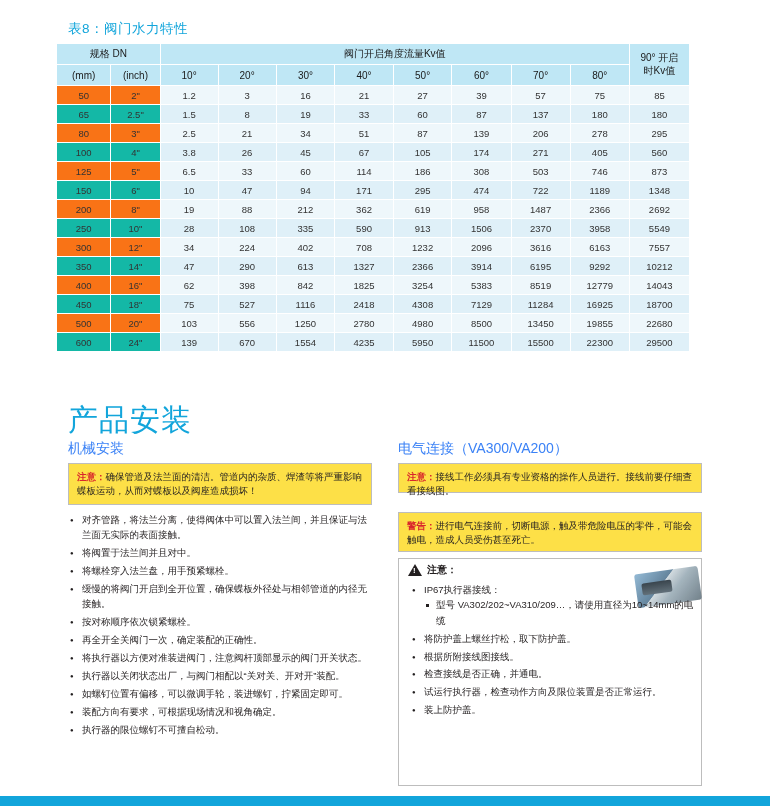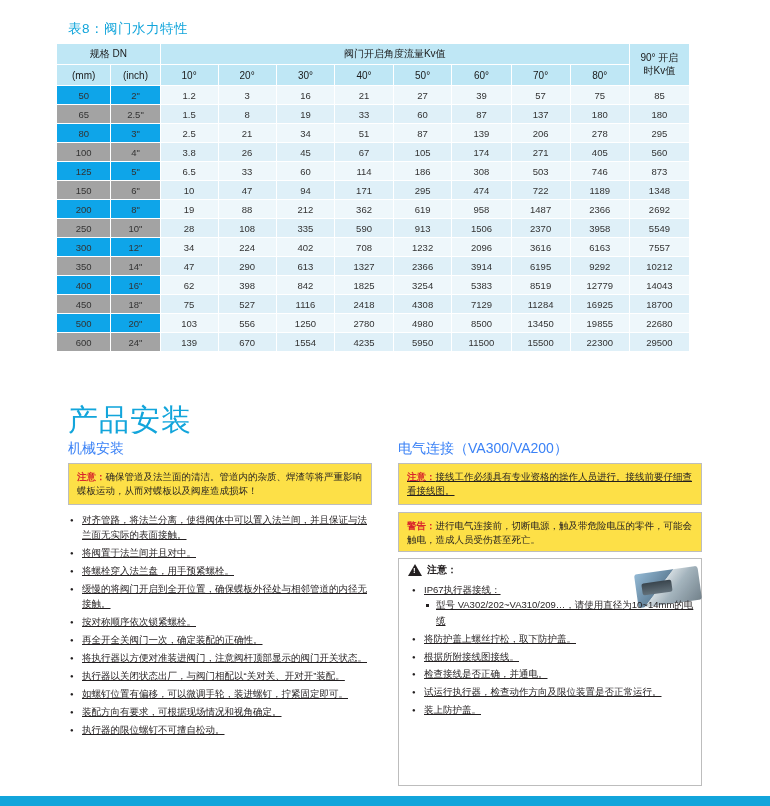--- a/index.html
+++ b/index.html
@@ -57,24 +57,24 @@
     height: 42px;
     line-height: 1.25;
   }
   table.kv tbody td {
     background: #eef7fb;
   }
   table.kv tbody tr.alt td {
     background: #dff0f8;
   }
   table.kv tbody td.dn, table.kv tbody td.inch {
-    background: #0ea5e9;
+    background: #f97316;
   }
   table.kv tbody tr.alt td.dn, table.kv tbody tr.alt td.inch {
-    background: #a3a3a3;
+    background: #14b8a6;
   }
   .col-dn { width: 58px; }
   .col-inch { width: 52px; }
   .col-ang { width: 63px; }
   .col-last { width: 64px; }
 
   
   .sec-title {
     position: absolute;
     left: 68px; top: 400px;
@@ -94,41 +94,40 @@
   .note-box {
     position: absolute;
     border: 1px solid #bdbdbd;
     background: #fde047;
     font-size: 9.5px;
     line-height: 1.5;
     color: #231f20;
     padding: 6px 8px;
   }
   #note-left { left: 68px; top: 463px; width: 304px; height: 42px; }
-  #note-right { left: 398px; top: 463px; width: 304px; height: 42px; text-decoration: underline; }
+  #note-right { left: 398px; top: 463px; width: 304px; height: 30px; }
   #warn-right { left: 398px; top: 512px; width: 304px; height: 40px; }
   .note-lbl { color: #d9262c; font-weight: bold; }
 
   
   .list-box {
     position: absolute;
     font-size: 9.5px;
     line-height: 1.62;
     color: #231f20;
   }
   #list-left { left: 68px; top: 512px; width: 304px; }
   #list-right { left: 410px; top: 582px; width: 292px; }
   ul.bl {
     margin: 0; padding-left: 14px;
     list-style: none;
   }
   ul.bl > li {
     position: relative;
     margin-bottom: 2.5px;
-    text-decoration: underline;
   }
   ul.bl > li:before {
     content: "\25CF";
     position: absolute;
     left: -12px; top: 0;
     font-size: 6px;
     line-height: 16px;
     color: #231f20;
   }
   ul.sub {

